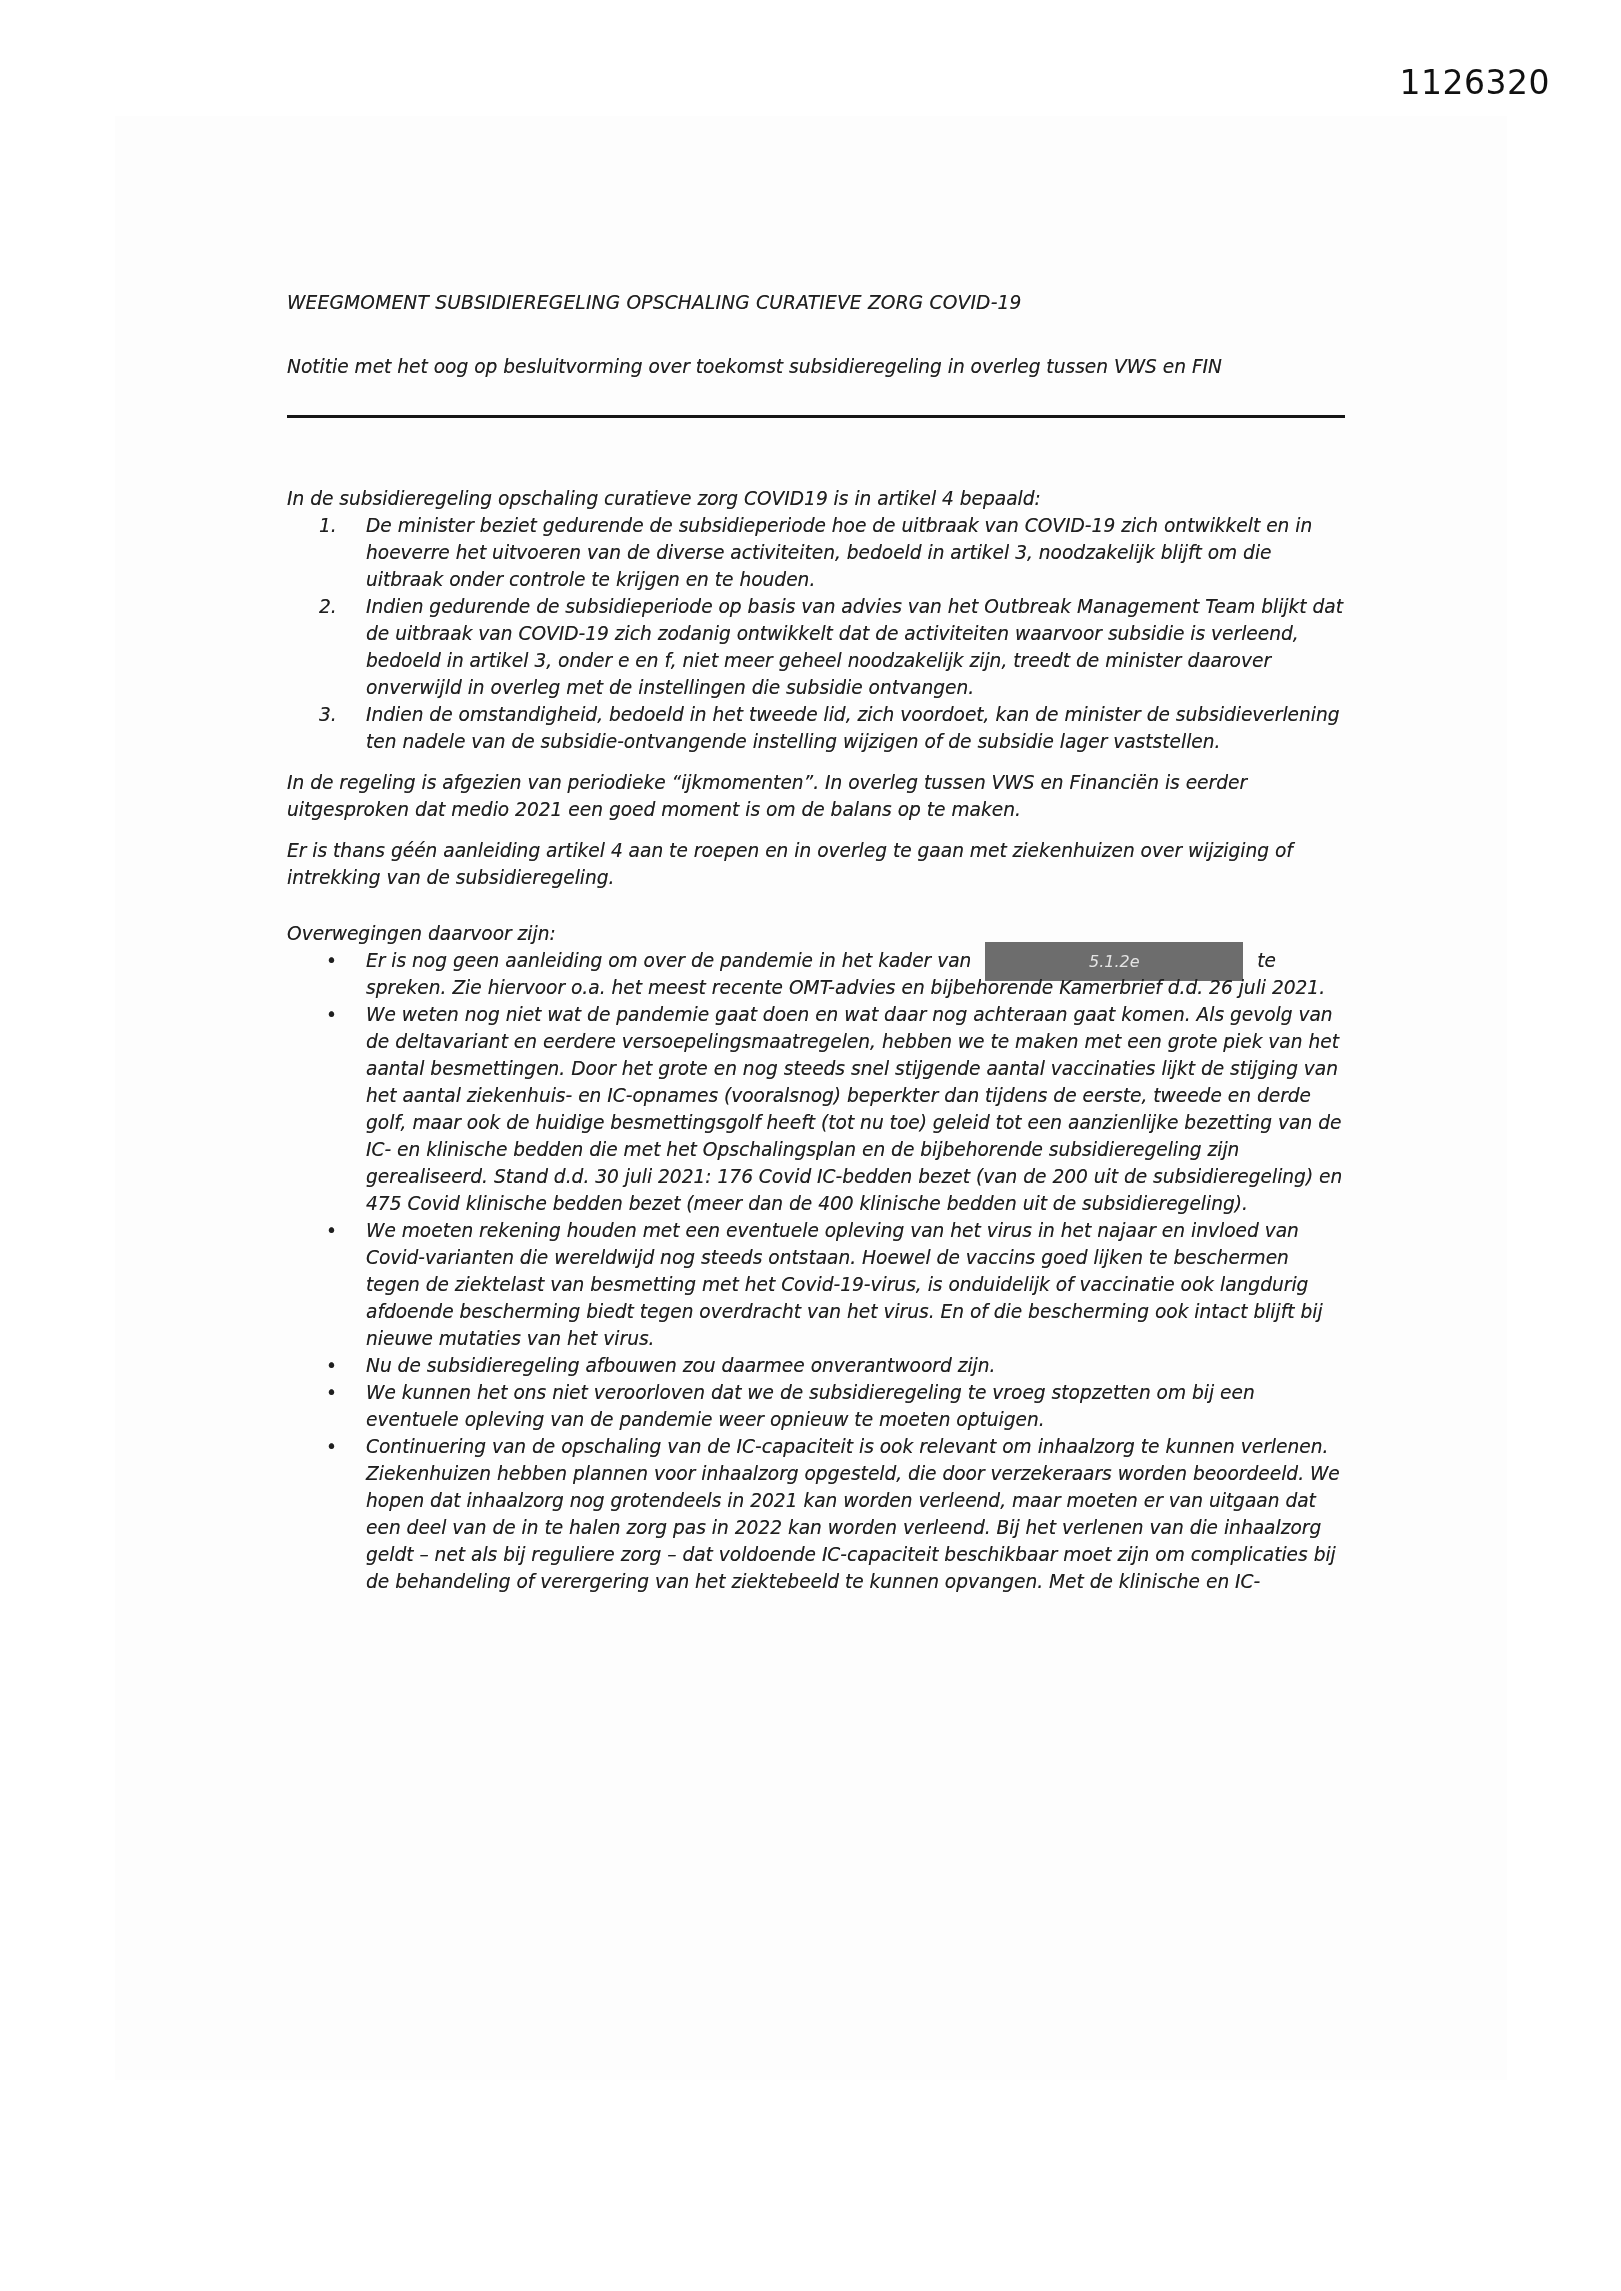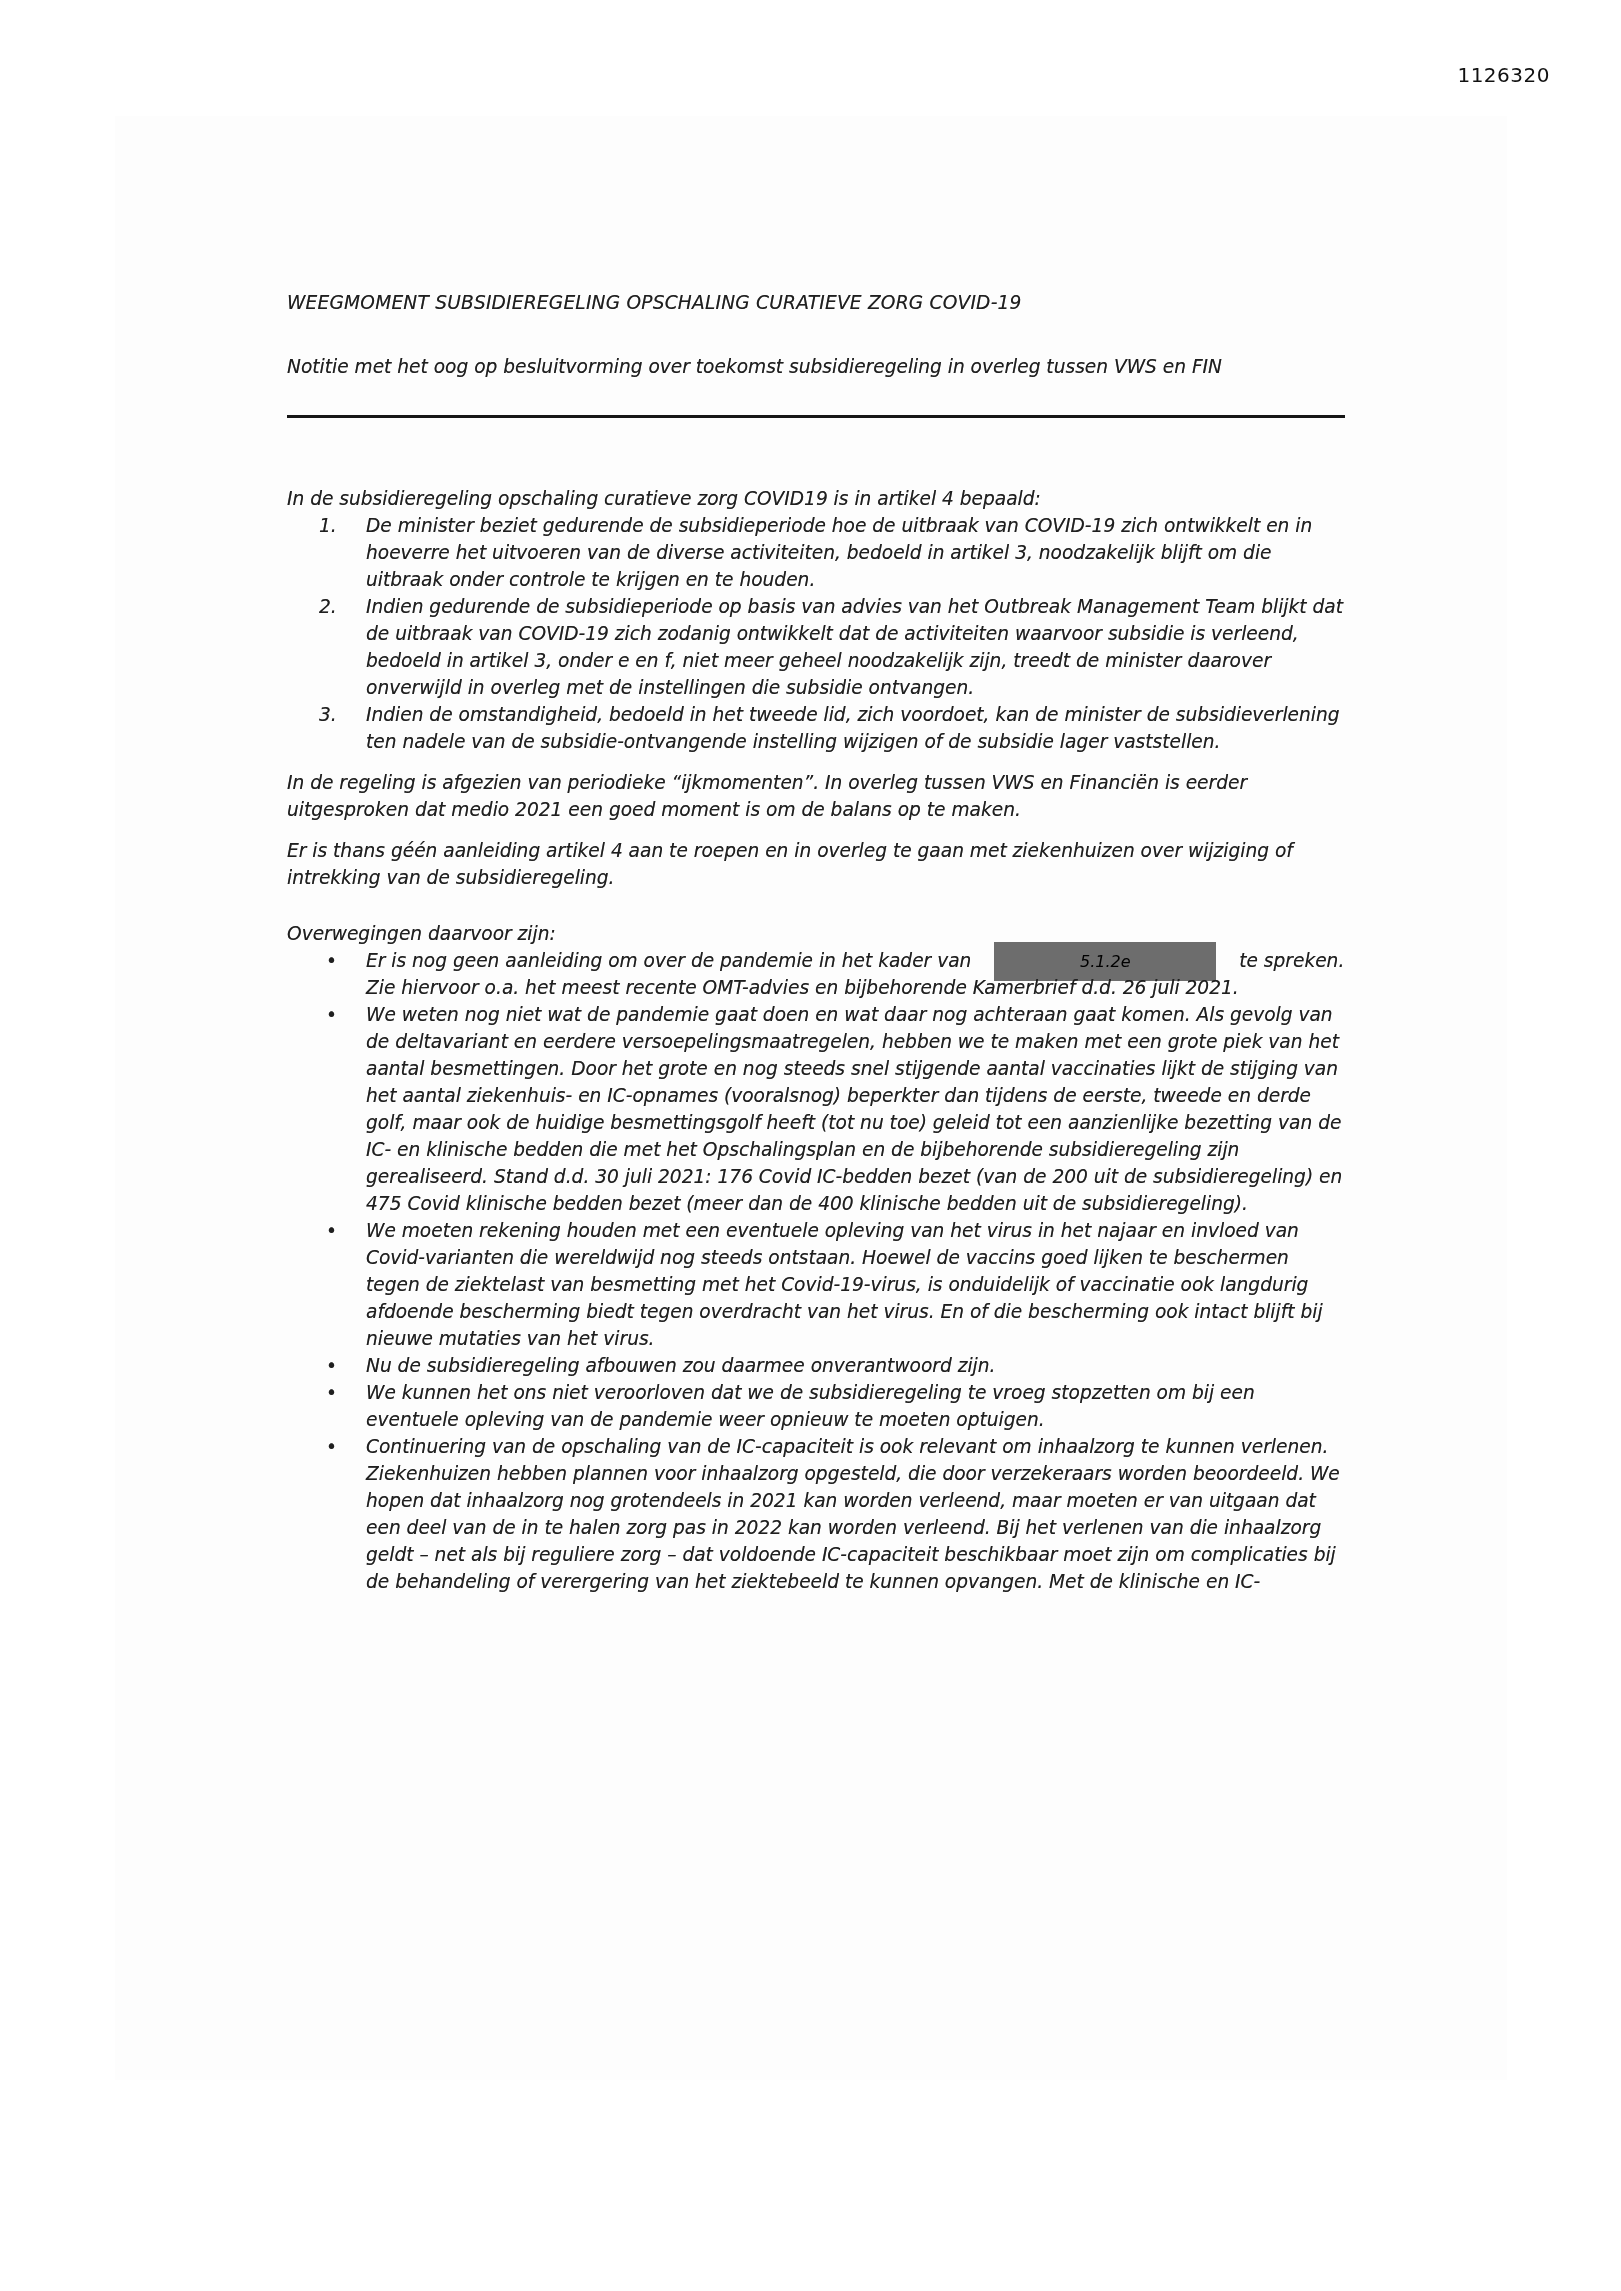--- a/index.html
+++ b/index.html
@@ -13,21 +13,21 @@
     height: 2292px;
     background: #ffffff;
     overflow: hidden;
     font-family: "DejaVu Sans", "Liberation Sans", sans-serif;
     color: #1f1f1f;
   }
   .doc-number {
     position: absolute;
     top: 63px;
     right: 71px;
-    font-size: 20px;
+    font-size: 33px;
     color: #111111;
     letter-spacing: 0.5px;
   }
   .page {
     position: absolute;
     left: 115px;
     top: 116px;
     width: 1392px;
     height: 1964px;
     background: #fdfdfd;
@@ -79,29 +79,29 @@
     top: 0;
   }
   ul.bullet-list li::before {
     content: "\2022";
     position: absolute;
     left: 39px;
     top: 0;
   }
   .redaction {
     display: inline-block;
-    width: 222px;
+    width: 258px;
     height: 39px;
     line-height: 39px;
     background: #6d6d6d;
-    color: #000000;
+    color: #e5e5e5;
     font-size: 16px;
     text-align: center;
     vertical-align: middle;
-    margin: -7.8px 17px;
+    margin: -7.8px 8px;
     text-shadow: none;
   }
 </style>
 </head>
 <body>
 
 <div class="canvas">
 
   <div class="doc-number">1126320</div>
 

